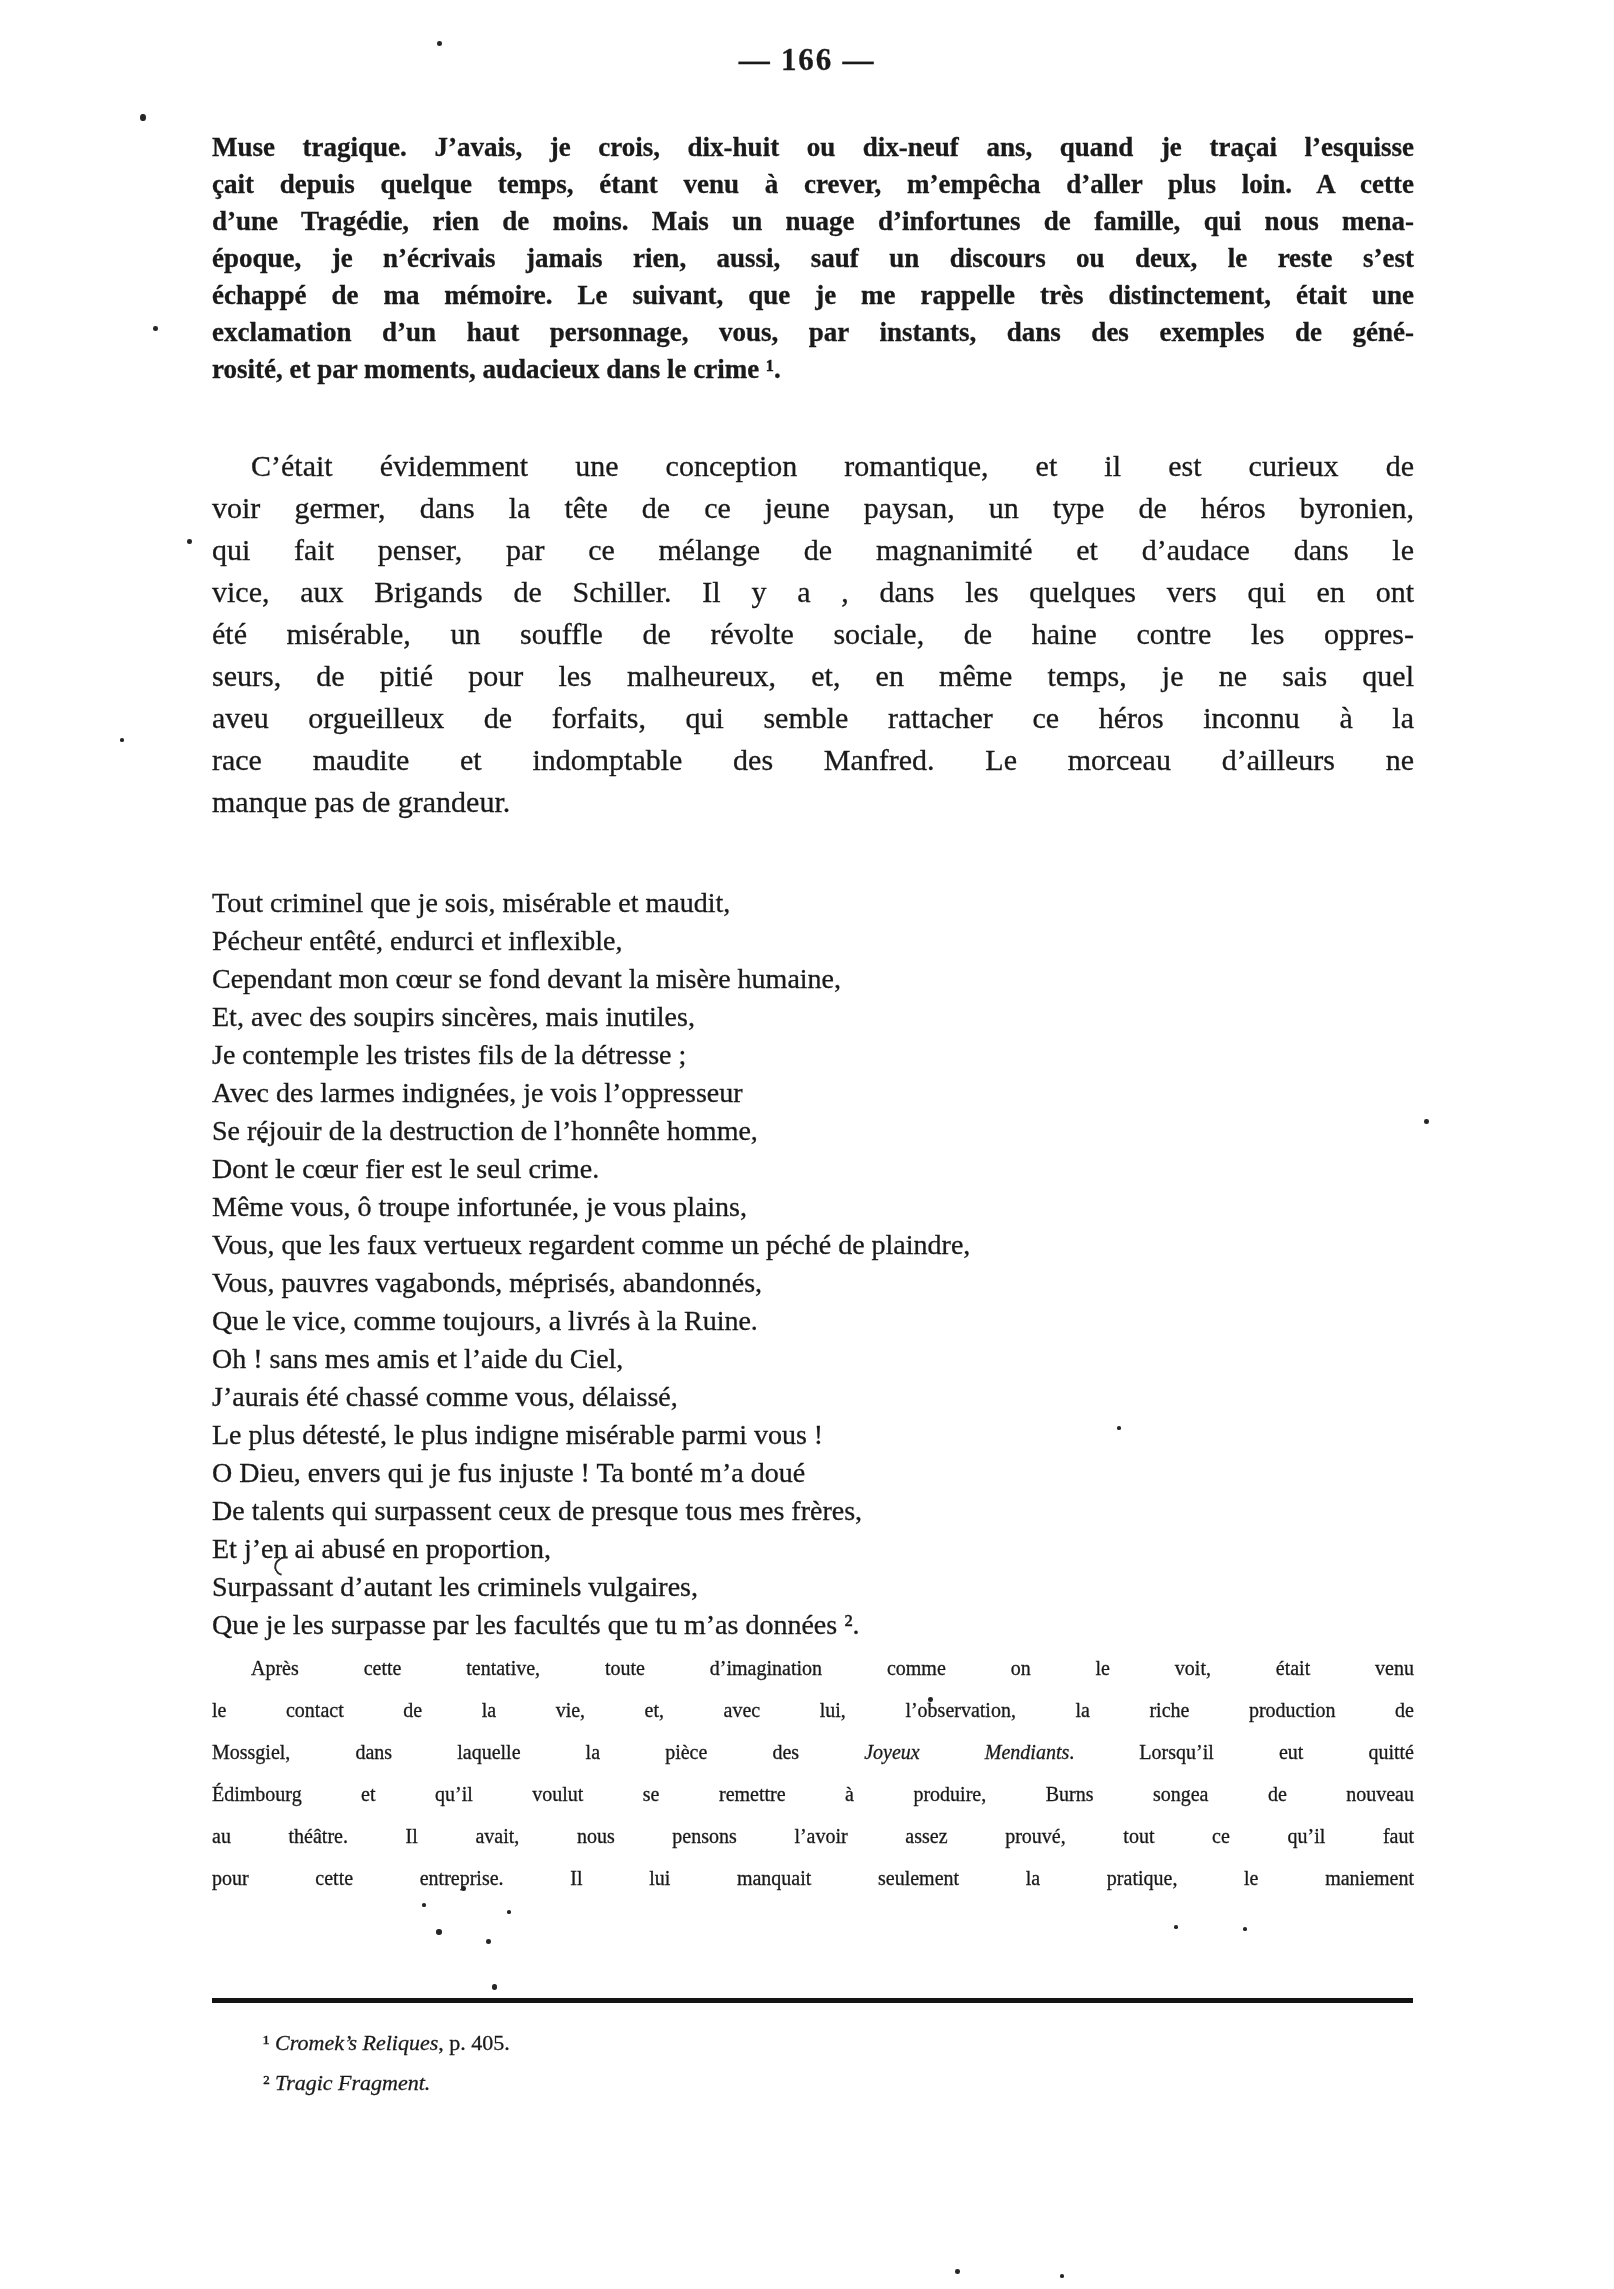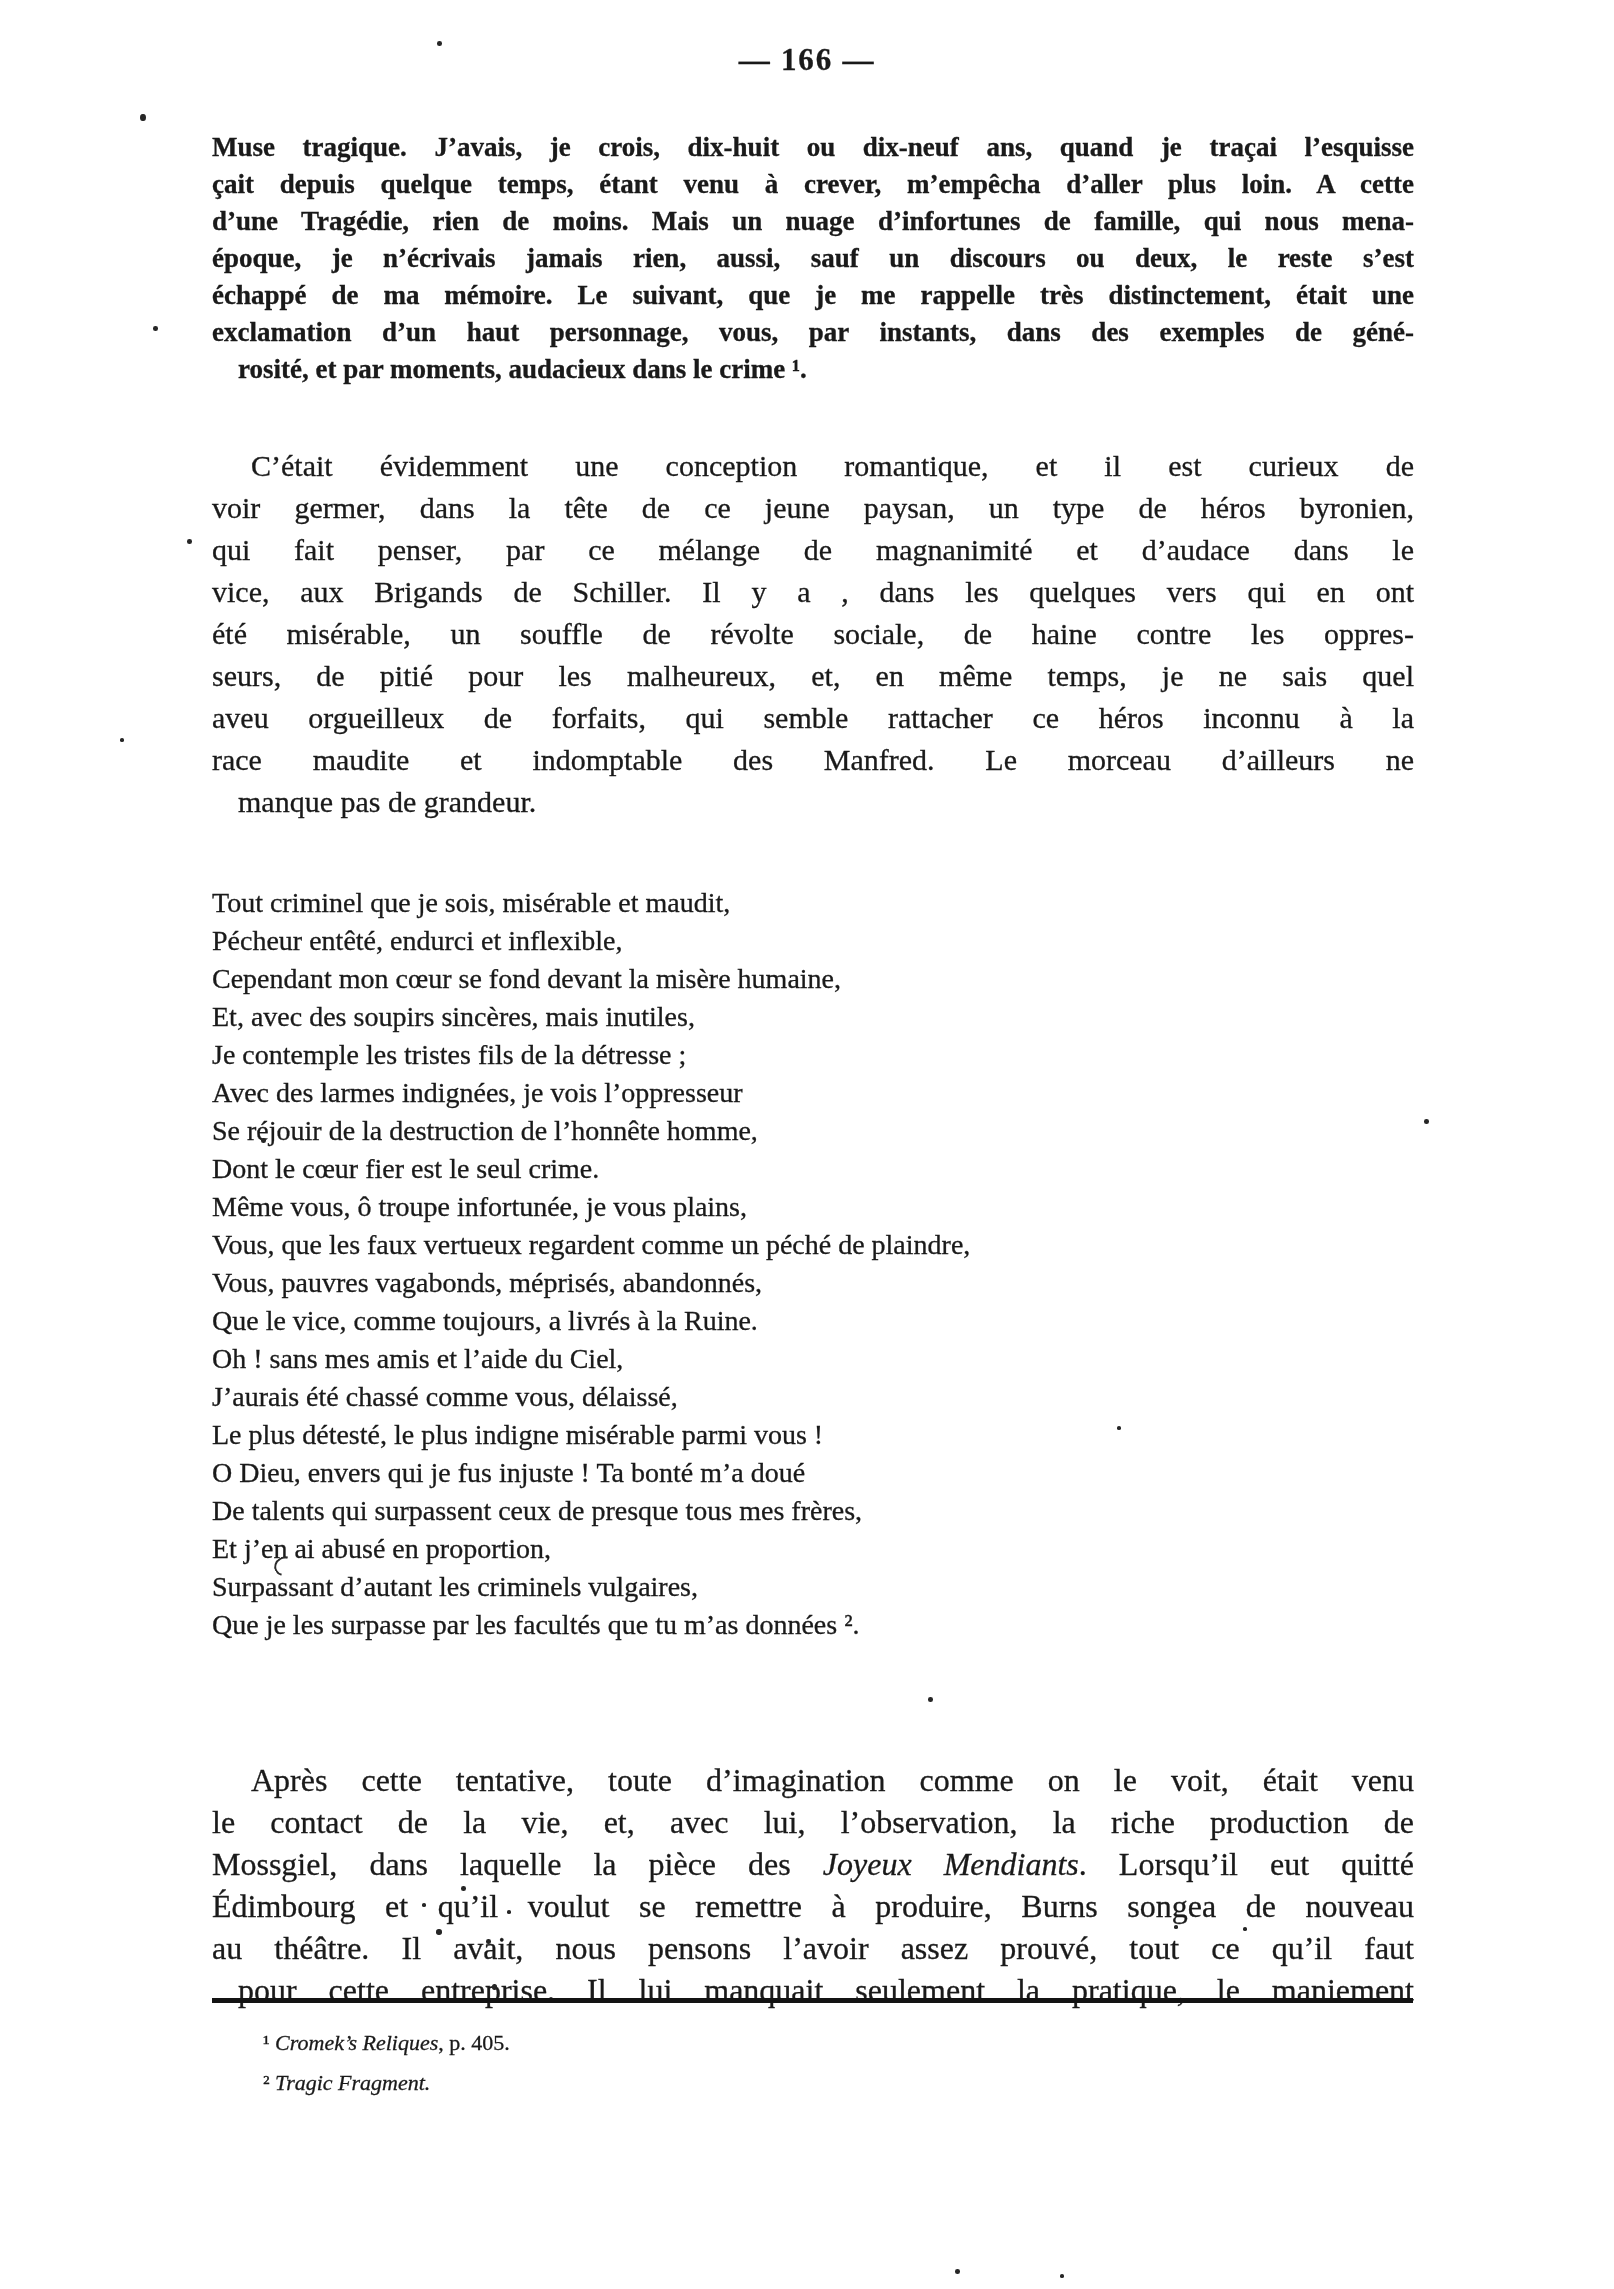--- a/index.html
+++ b/index.html
@@ -13,24 +13,24 @@
     position:absolute;top:42px;left:0;width:1614px;text-align:center;
     font-size:31px;font-weight:bold;letter-spacing:1.8px;
   }
   .block{position:absolute;left:212px;width:1202px;}
   .quote{top:129px;font-size:27px;}
   .quote .line{line-height:37px;font-weight:bold;}
   .para1{top:445px;font-size:30px;}
   .para1 .line{line-height:42px;}
   .poem{top:884px;left:212px;width:1071px;font-size:28px;}
   .poem .line{line-height:38px;text-align:left;}
-  .para2{top:1759px;font-size:32px;}
+  .para2{top:1647px;font-size:20px;}
   .para2 .line{line-height:42px;}
   .justify .line{text-align:justify;text-align-last:justify;}
-  .justify .line:last-child{text-align-last:left;margin-left:26px;}
+  .justify .line:last-child{text-align-last:left;}
   .cont .line:last-child{text-align-last:justify;}
   .indent-first .line:first-child{text-indent:39px;}
   .rule{position:absolute;left:212px;top:1998px;width:1201px;height:4.6px;background:#131313;}
   .footnotes{position:absolute;left:212px;top:2023px;width:1202px;font-size:22px;}
   .footnotes .line{line-height:40px;text-indent:51px;}
   .it{font-style:italic;}
   .speck{position:absolute;background:#262626;border-radius:50%;}
   .curl{
     position:absolute;left:275px;top:1556px;width:14.8px;height:16.6px;
     border:2.8px solid #2c2c2c;border-radius:50%;

